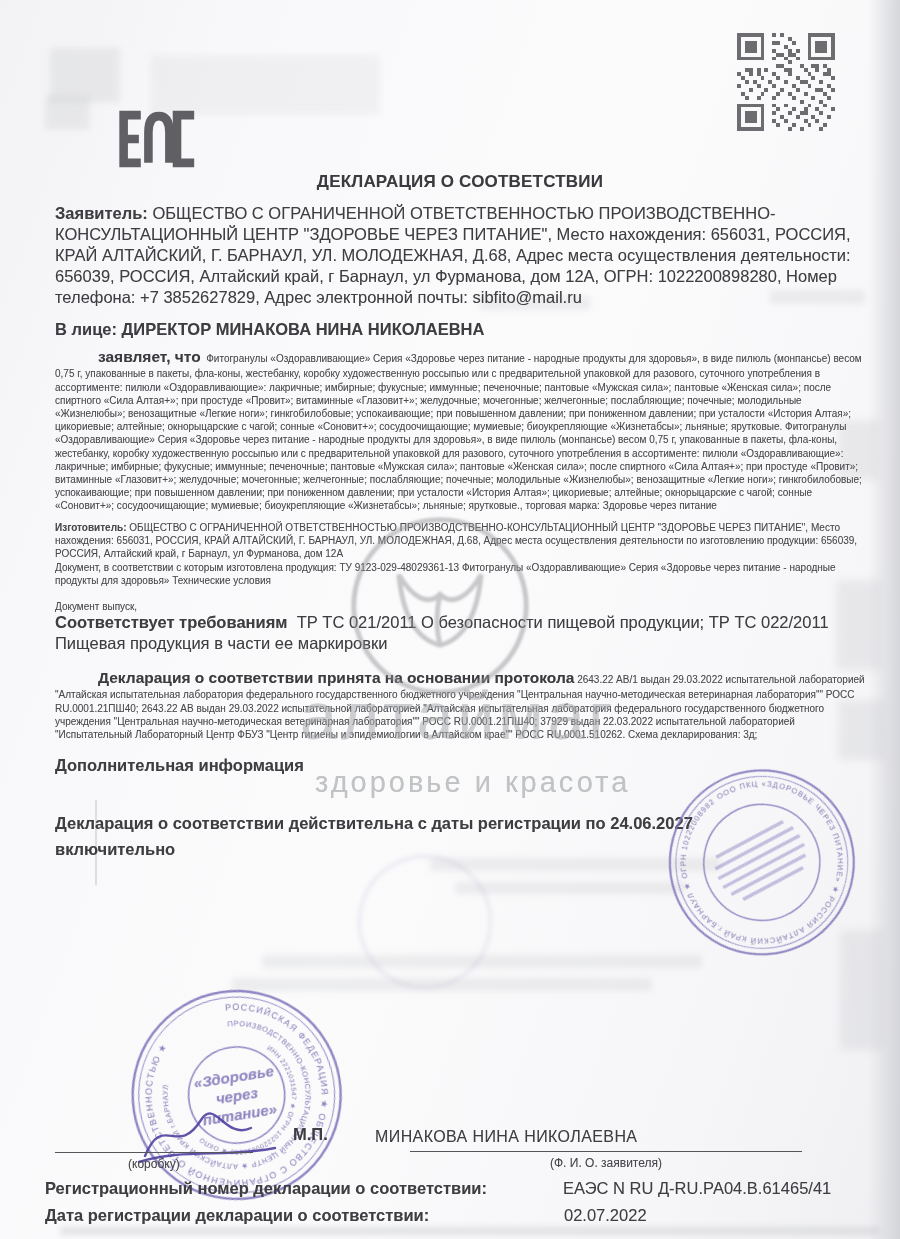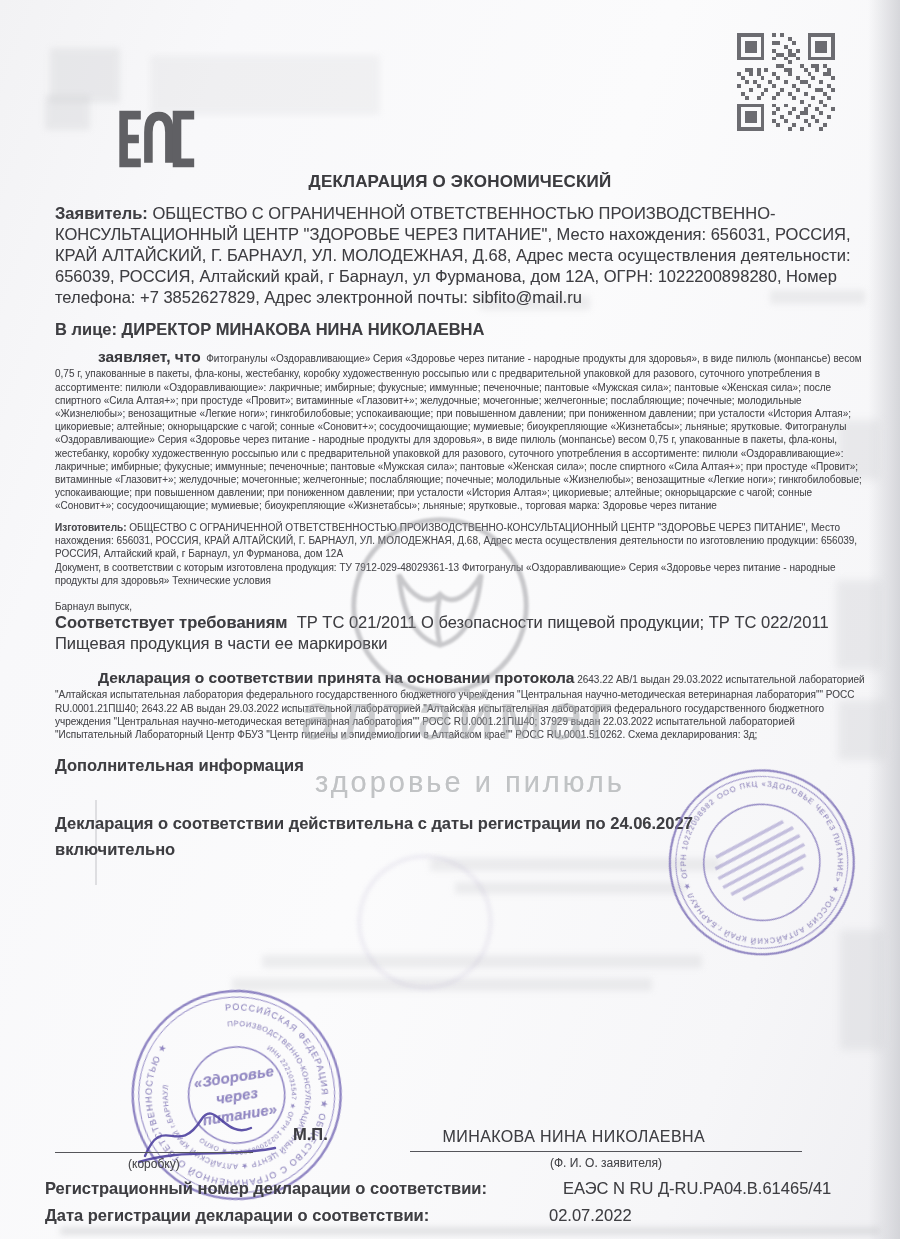--- a/index.html
+++ b/index.html
@@ -62,49 +62,49 @@
 
   <div class="abs" style="left:737px;top:33px;">
     <svg width="98" height="98" viewBox="0 0 25 25" style="filter:blur(.3px);opacity:.85;" shape-rendering="crispEdges">
       <g fill="#54545a">
         <path fill-rule="evenodd" d="M0 0h7v7h-7zM1 1h5v5h-5zM2 2h3v3h-3z M18 0h7v7h-7zM19 1h5v5h-5zM20 2h3v3h-3z M0 18h7v7h-7zM1 19h5v5h-5zM2 20h3v3h-3z"></path>
         <path d="M9 0h1v1h-1zM11 0h1v1h-1zM13 1h1v1h-1zM9 2h2v1h-2zM14 2h1v1h-1zM12 3h1v1h-1zM9 4h1v1h-1zM13 4h1v2h-1zM15 4h1v1h-1zM10 5h2v1h-2zM14 5h1v1h-1zM9 6h1v1h-1zM12 6h1v1h-1zM15 6h1v1h-1zM13 7h1v1h-1zM10 8h2v1h-2zM16 8h1v1h-1zM19 8h2v1h-2zM22 8h1v1h-1zM2 9h2v1h-2zM5 9h1v1h-1zM7 9h1v1h-1zM12 9h2v1h-2zM17 9h1v1h-1zM20 9h1v1h-1zM23 9h1v1h-1zM0 10h1v1h-1zM3 10h1v1h-1zM5 10h1v1h-1zM9 10h1v1h-1zM13 10h1v1h-1zM18 10h1v1h-1zM22 10h2v1h-2zM1 11h1v1h-1zM6 11h1v1h-1zM10 11h1v1h-1zM15 11h1v1h-1zM19 11h1v1h-1zM24 11h1v1h-1zM2 12h1v1h-1zM4 12h1v1h-1zM8 12h1v1h-1zM12 12h1v1h-1zM16 12h2v1h-2zM21 12h1v1h-1zM0 13h1v1h-1zM5 13h1v1h-1zM9 13h1v1h-1zM14 13h1v1h-1zM18 13h1v1h-1zM23 13h1v1h-1zM3 14h1v1h-1zM7 14h1v1h-1zM11 14h1v1h-1zM15 14h1v1h-1zM20 14h2v1h-2zM24 14h1v1h-1zM1 15h1v1h-1zM6 15h1v1h-1zM10 15h1v1h-1zM13 15h1v1h-1zM17 15h1v1h-1zM22 15h1v1h-1zM2 16h1v1h-1zM5 16h1v1h-1zM9 16h1v1h-1zM14 16h1v1h-1zM19 16h1v1h-1zM23 16h1v1h-1zM16 17h1v1h-1zM21 17h1v1h-1zM9 18h1v1h-1zM12 18h1v1h-1zM18 18h1v1h-1zM22 18h1v1h-1zM10 19h1v1h-1zM14 19h1v1h-1zM17 19h1v1h-1zM20 19h1v1h-1zM24 19h1v1h-1zM9 20h1v1h-1zM13 20h1v1h-1zM16 20h2v1h-2zM21 20h1v1h-1zM11 21h1v1h-1zM15 21h1v1h-1zM19 21h1v1h-1zM23 21h1v1h-1zM9 22h1v1h-1zM12 22h1v1h-1zM17 22h1v1h-1zM20 22h1v1h-1zM10 23h1v1h-1zM14 23h1v1h-1zM18 23h1v1h-1zM22 23h1v1h-1zM13 24h1v1h-1zM16 24h1v1h-1zM21 24h1v1h-1z"></path>
       </g>
     </svg>
   </div>
 
-  <div class="abs tc h-title" style="left:120px;top:172px;width:680px;">ДЕКЛАРАЦИЯ О ЭКОНОМИЧЕСКИЙ</div>
+  <div class="abs tc h-title" style="left:120px;top:172px;width:680px;">ДЕКЛАРАЦИЯ О СООТВЕТСТВИИ</div>
 
   <p class="abs body16" style="left:55px;top:203px;width:812px;"><span class="b">Заявитель:</span> <span>ОБЩЕСТВО С ОГРАНИЧЕННОЙ ОТВЕТСТВЕННОСТЬЮ ПРОИЗВОДСТВЕННО-КОНСУЛЬТАЦИОННЫЙ ЦЕНТР "ЗДОРОВЬЕ ЧЕРЕЗ ПИТАНИЕ", Место нахождения: 656031, РОССИЯ, КРАЙ АЛТАЙСКИЙ, Г. БАРНАУЛ, УЛ. МОЛОДЕЖНАЯ, Д.68, Адрес места осуществления деятельности: 656039, РОССИЯ, Алтайский край, г Барнаул, ул Фурманова, дом 12А, ОГРН: 1022200898280, Номер телефона: +7 3852627829, Адрес электронной почты: sibfito@mail.ru</span></p>
 
   <p class="abs body16" style="left:55px;top:319px;width:812px;"><span class="b">В лице:</span> <span class="b">ДИРЕКТОР МИНАКОВА НИНА НИКОЛАЕВНА</span></p>
 
   <p class="abs fine" style="left:55px;top:347px;width:818px;"><span class="lead-big">заявляет, что</span>&nbsp;&nbsp;<span>Фитогранулы «Оздоравливающие»  Серия «Здоровье через питание  - народные продукты для здоровья», в виде пилюль (монпансье) весом 0,75 г, упакованные в пакеты, фла-коны, жестебанку, коробку художественную россыпью или с предварительной упаковкой для разового, суточного употребления в ассортименте: пилюли  «Оздоравливающие»: лакричные; имбирные; фукусные; иммунные; печеночные; пантовые «Мужская сила»; пантовые «Женская  сила»; после спиртного «Сила Алтая+»; при простуде «Провит»; витаминные  «Глазовит+»;  желудочные; мочегонные; желчегонные; послабляющие; почечные; молодильные «Жизнелюбы»; венозащитные «Легкие ноги»; гинкгобилобовые; успокаивающие; при повышенном давлении; при пониженном давлении; при усталости «История Алтая»;  цикориевые; алтейные; окнорыцарские  с чагой;  сонные «Соновит+»; сосудоочищающие; мумиевые; биоукрепляющие «Жизнетабсы»; льняные; ярутковые. Фитогранулы «Оздоравливающие»  Серия «Здоровье через питание  - народные продукты для здоровья», в виде пилюль (монпансье) весом 0,75 г, упакованные в пакеты, фла-коны, жестебанку, коробку художественную россыпью или с предварительной упаковкой для разового, суточного употребления в ассортименте: пилюли  «Оздоравливающие»: лакричные; имбирные; фукусные; иммунные; печеночные; пантовые «Мужская сила»; пантовые «Женская  сила»; после спиртного «Сила Алтая+»; при простуде «Провит»; витаминные  «Глазовит+»;  желудочные; мочегонные; желчегонные; послабляющие; почечные; молодильные «Жизнелюбы»; венозащитные «Легкие ноги»; гинкгобилобовые; успокаивающие; при повышенном давлении; при пониженном давлении; при усталости «История Алтая»; цикориевые; алтейные; окнорыцарские  с чагой;  сонные «Соновит+»; сосудоочищающие; мумиевые; биоукрепляющие «Жизнетабсы»; льняные; ярутковые., торговая марка: Здоровье через питание</span></p>
 
   <p class="abs fine" style="left:55px;top:521px;width:818px;"><span class="b">Изготовитель:</span> <span>ОБЩЕСТВО С ОГРАНИЧЕННОЙ ОТВЕТСТВЕННОСТЬЮ ПРОИЗВОДСТВЕННО-КОНСУЛЬТАЦИОННЫЙ ЦЕНТР "ЗДОРОВЬЕ ЧЕРЕЗ ПИТАНИЕ", Место нахождения: 656031, РОССИЯ, КРАЙ АЛТАЙСКИЙ, Г. БАРНАУЛ, УЛ. МОЛОДЕЖНАЯ, Д.68, Адрес места осуществления деятельности по изготовлению продукции: 656039, РОССИЯ, Алтайский край, г Барнаул, ул Фурманова, дом 12А</span></p>
-  <p class="abs fine" style="left:55px;top:561px;width:818px;">Документ, в соответствии с которым изготовлена продукция: ТУ 7912-029-48029361-13  Фитогранулы «Оздоравливающие»  Серия «Здоровье через питание - народные продукты для здоровья» Технические условия</p>
-  <p class="abs fine" style="left:55px;top:600px;width:400px;">Барнаул выпуск,</p>
+  <p class="abs fine" style="left:55px;top:561px;width:818px;">Документ, в соответствии с которым изготовлена продукция: ТУ 9123-029-48029361-13  Фитогранулы «Оздоравливающие»  Серия «Здоровье через питание - народные продукты для здоровья» Технические условия</p>
+  <p class="abs fine" style="left:55px;top:600px;width:400px;">Документ выпуск,</p>
 
   <p class="abs body16" style="left:55px;top:612px;width:812px;"><span class="b">Соответствует требованиям</span>&nbsp;&nbsp;<span>ТР ТС 021/2011 О безопасности пищевой продукции; ТР ТС 022/2011 Пищевая продукция в части ее маркировки</span></p>
 
   <p class="abs fine" style="left:55px;top:668px;width:818px;"><span class="lead-big">Декларация о соответствии принята на основании протокола</span> <span>2643.22 АВ/1 выдан 29.03.2022  испытательной лабораторией "Алтайская испытательная лаборатория федерального государственного бюджетного учреждения "Центральная научно-методическая ветеринарная лаборатория"" РОСС RU.0001.21ПШ40; 2643.22 АВ  выдан 29.03.2022  испытательной лабораторией "Алтайская испытательная лаборатория федерального государственного бюджетного учреждения "Центральная научно-методическая ветеринарная лаборатория"" РОСС RU.0001.21ПШ40; 37929 выдан 22.03.2022  испытательной лабораторией "Испытательный Лабораторный Центр ФБУЗ "Центр гигиены и эпидемиологии в Алтайском крае"" РОСС RU.0001.510262. Схема декларирования: 3д;</span></p>
 
   <p class="abs body16 b" style="left:55px;top:755px;width:500px;">Дополнительная информация</p>
 
   <div class="abs" style="left:342px;top:508px;">
     <svg width="196" height="196" viewBox="0 0 200 200" style="opacity:.5;filter:blur(.8px);">
       <g stroke="#96969b" stroke-width="5" fill="none">
         <circle cx="100" cy="100" r="88"></circle>
         <path d="M58 68 C62 110 76 134 100 140 C124 134 138 110 142 68 C128 92 112 100 100 88 C88 100 72 92 58 68 Z"></path>
         <path d="M100 88 C96 106 96 124 100 140"></path>
       </g>
     </svg>
   </div>
   <div class="abs wm-word" style="left:300px;top:678px;font-size:66px;">алтаймаг</div>
-  <div class="abs wm-tag" style="left:315px;top:766px;font-size:29px;">здоровье и пилюль</div>
+  <div class="abs wm-tag" style="left:315px;top:766px;font-size:29px;">здоровье и красота</div>
 
   <p class="abs body16 b" style="left:55px;top:811px;width:670px;line-height:1.55;font-size:16.5px;">Декларация о соответствии действительна с даты регистрации по 24.06.2027 включительно</p>
 
   <div class="abs stamp" style="left:663px;top:762px;transform:rotate(-36deg);">
     <svg width="200" height="200" viewBox="0 0 200 200">
       <defs>
         <path id="rs-ring" d="M100 24 a76 76 0 1 1 -0.01 0 z"></path>
       </defs>
       <g stroke="#8074b9" fill="none">
         <circle cx="100" cy="100" r="92" stroke-width="2.2"></circle>
@@ -151,24 +151,24 @@
   <div class="abs" style="left:133px;top:1098px;">
     <svg width="175" height="70" viewBox="0 0 175 70" style="opacity:.9;">
       <g stroke="#4f42a0" stroke-width="2.4" fill="none" stroke-linecap="round">
         <path d="M12 58 C30 14 44 60 68 22 C82 0 92 42 118 30"></path>
         <path d="M6 64 C50 50 92 60 142 50"></path>
       </g>
     </svg>
   </div>
 
   <div class="abs body16 b" style="left:293px;top:1124px;">М.П.</div>
-  <div class="abs" style="left:375px;top:1128px;width:330px;font-size:16px;letter-spacing:.4px;color:#3e3e42;text-align:right;">МИНАКОВА НИНА НИКОЛАЕВНА</div>
+  <div class="abs" style="left:375px;top:1128px;width:330px;font-size:16px;letter-spacing:.4px;color:#3e3e42;">МИНАКОВА НИНА НИКОЛАЕВНА</div>
   <div class="abs sig-line" style="left:55px;top:1152px;width:198px;"></div>
   <div class="abs sig-line" style="left:410px;top:1151px;width:392px;"></div>
   <div class="abs caption" style="left:128px;top:1157px;">(коробку)</div>
   <div class="abs caption" style="left:550px;top:1156px;">(Ф. И. О. заявителя)</div>
 
   <div class="abs body16 b" style="left:45px;top:1178px;width:510px;">Регистрационный номер декларации о соответствии:</div>
   <div class="abs body16" style="left:563px;top:1178px;width:330px;">ЕАЭС N RU Д-RU.РА04.В.61465/41</div>
   <div class="abs body16 b" style="left:45px;top:1205px;width:510px;">Дата регистрации декларации о соответствии:</div>
-  <div class="abs body16" style="left:549px;top:1205px;width:330px;">02.07.2022</div>
+  <div class="abs body16" style="left:564px;top:1205px;width:330px;">02.07.2022</div>
 
 </div>
 
 </body></html>

